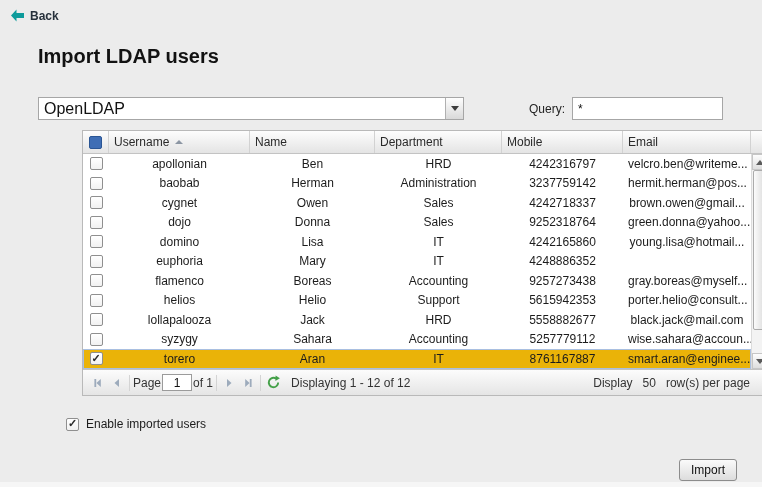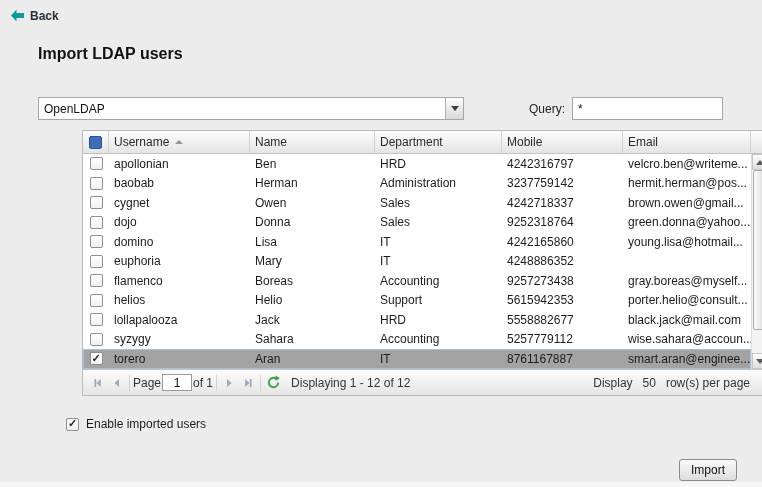--- a/index.html
+++ b/index.html
@@ -1,25 +1,25 @@
 <!DOCTYPE html>
 <html><head>
 <meta charset="utf-8">
 <style>
   * { margin:0; padding:0; box-sizing:border-box; }
   body { font-family:"Liberation Sans", sans-serif; background:#e9e9e9; }
   .page { position:relative; width:762px; height:487px; background:#ececec; overflow:hidden; }
 
   .back { position:absolute; left:10px; top:9px; display:flex; align-items:flex-start; gap:5px;
           cursor:pointer; font-size:12px; font-weight:bold; color:#26303b; }
-  .title { position:absolute; left:38px; top:45px; font-size:16px; font-weight:bold; color:#121212; }
+  .title { position:absolute; left:38px; top:45px; font-size:20px; font-weight:bold; color:#121212; }
 
   .toolbar { position:absolute; left:38px; top:97px; width:685px; height:23px; }
   .combo { position:absolute; left:0; top:0; width:426px; height:23px; background:#fff;
-           border:1px solid #a6a6a6; display:flex; align-items:center; font-size:12px; color:#111; cursor:pointer; }
+           border:1px solid #a6a6a6; display:flex; align-items:center; font-size:16px; color:#111; cursor:pointer; }
   .combo-label { padding-left:5px; flex:1; }
   .combo-trigger { width:18px; height:100%; background:linear-gradient(#fefefe,#d9d9d9);
                    border-left:1px solid #b0b0b0; display:flex; align-items:center; justify-content:center; }
   .caret-down { width:0; height:0; border-left:4px solid transparent; border-right:4px solid transparent;
                 border-top:5px solid #3c3c3c; }
   .query-label { position:absolute; left:430px; top:5px; width:97px; text-align:right; font-size:12px; color:#222; }
   .query-input { position:absolute; left:534px; top:0; width:151px; height:23px; border:1px solid #a6a6a6;
                  font-size:12px; padding:0 5px; font-family:inherit; background:#fff; color:#111; }
 
   .grid { position:absolute; left:38px; top:130px; width:687px; border:1px solid #b9b9b9; background:#fff;margin-left:44px; }
@@ -30,25 +30,25 @@
   .w-user { width:141px; }
   .w-name { width:125px; }
   .w-dept { width:127px; }
   .w-mob  { width:121px; }
   .w-email{ width:128px; }
   .w-scroll { width:17px; border-right:none; }
   .sort-asc { width:0; height:0; border-left:4px solid transparent; border-right:4px solid transparent;
               border-bottom:4px solid #8c96a3; margin-left:6px; }
 
   .grid-body { position:relative; height:215px; background:#fff; }
-  .rows { position:absolute; left:0; top:0; right:17px; bottom:0; overflow:hidden; }
+  .rows { position:absolute; left:0; top:0; right:17px; bottom:0; overflow:hidden;text-align:center; }
   .grid-row { display:flex; height:19.5px; align-items:center; font-size:12px; color:#1c1c1c; cursor:pointer; }
   .grid-row .cell { padding:0 5px; white-space:nowrap; overflow:hidden; }
   .grid-row .cbcell { display:flex; justify-content:center; padding:0; }
-  .grid-row.selected { background:#a3a3a3; box-shadow:inset 0 0 0 1px #a9bfe0; }
+  .grid-row.selected { background:#eab308; box-shadow:inset 0 0 0 1px #a9bfe0; }
 
   .checkbox { width:13px; height:13px; border:1px solid #8f8f8f; background:linear-gradient(#ffffff,#f1f1f1);
               border-radius:2px; display:inline-flex; align-items:center; justify-content:center; flex:0 0 13px; }
   .checkbox.checked::after { content:"✓"; font-size:11px; line-height:1; font-weight:bold; color:#2b2b2b; margin-top:-1px; }
   .checkbox.all-checked { background:#3f6eb5; border-color:#2a5594; }
 
   .scrollbar { position:absolute; top:0; right:0; width:17px; height:100%; background:#f3f3f3;
                border-left:1px solid #dcdcdc; }
   .sb-btn { position:absolute; left:0; width:16px; height:16px; background:linear-gradient(#fdfdfd,#dedede);
             border:1px solid #c6c6c6; display:flex; align-items:center; justify-content:center; cursor:pointer; }

